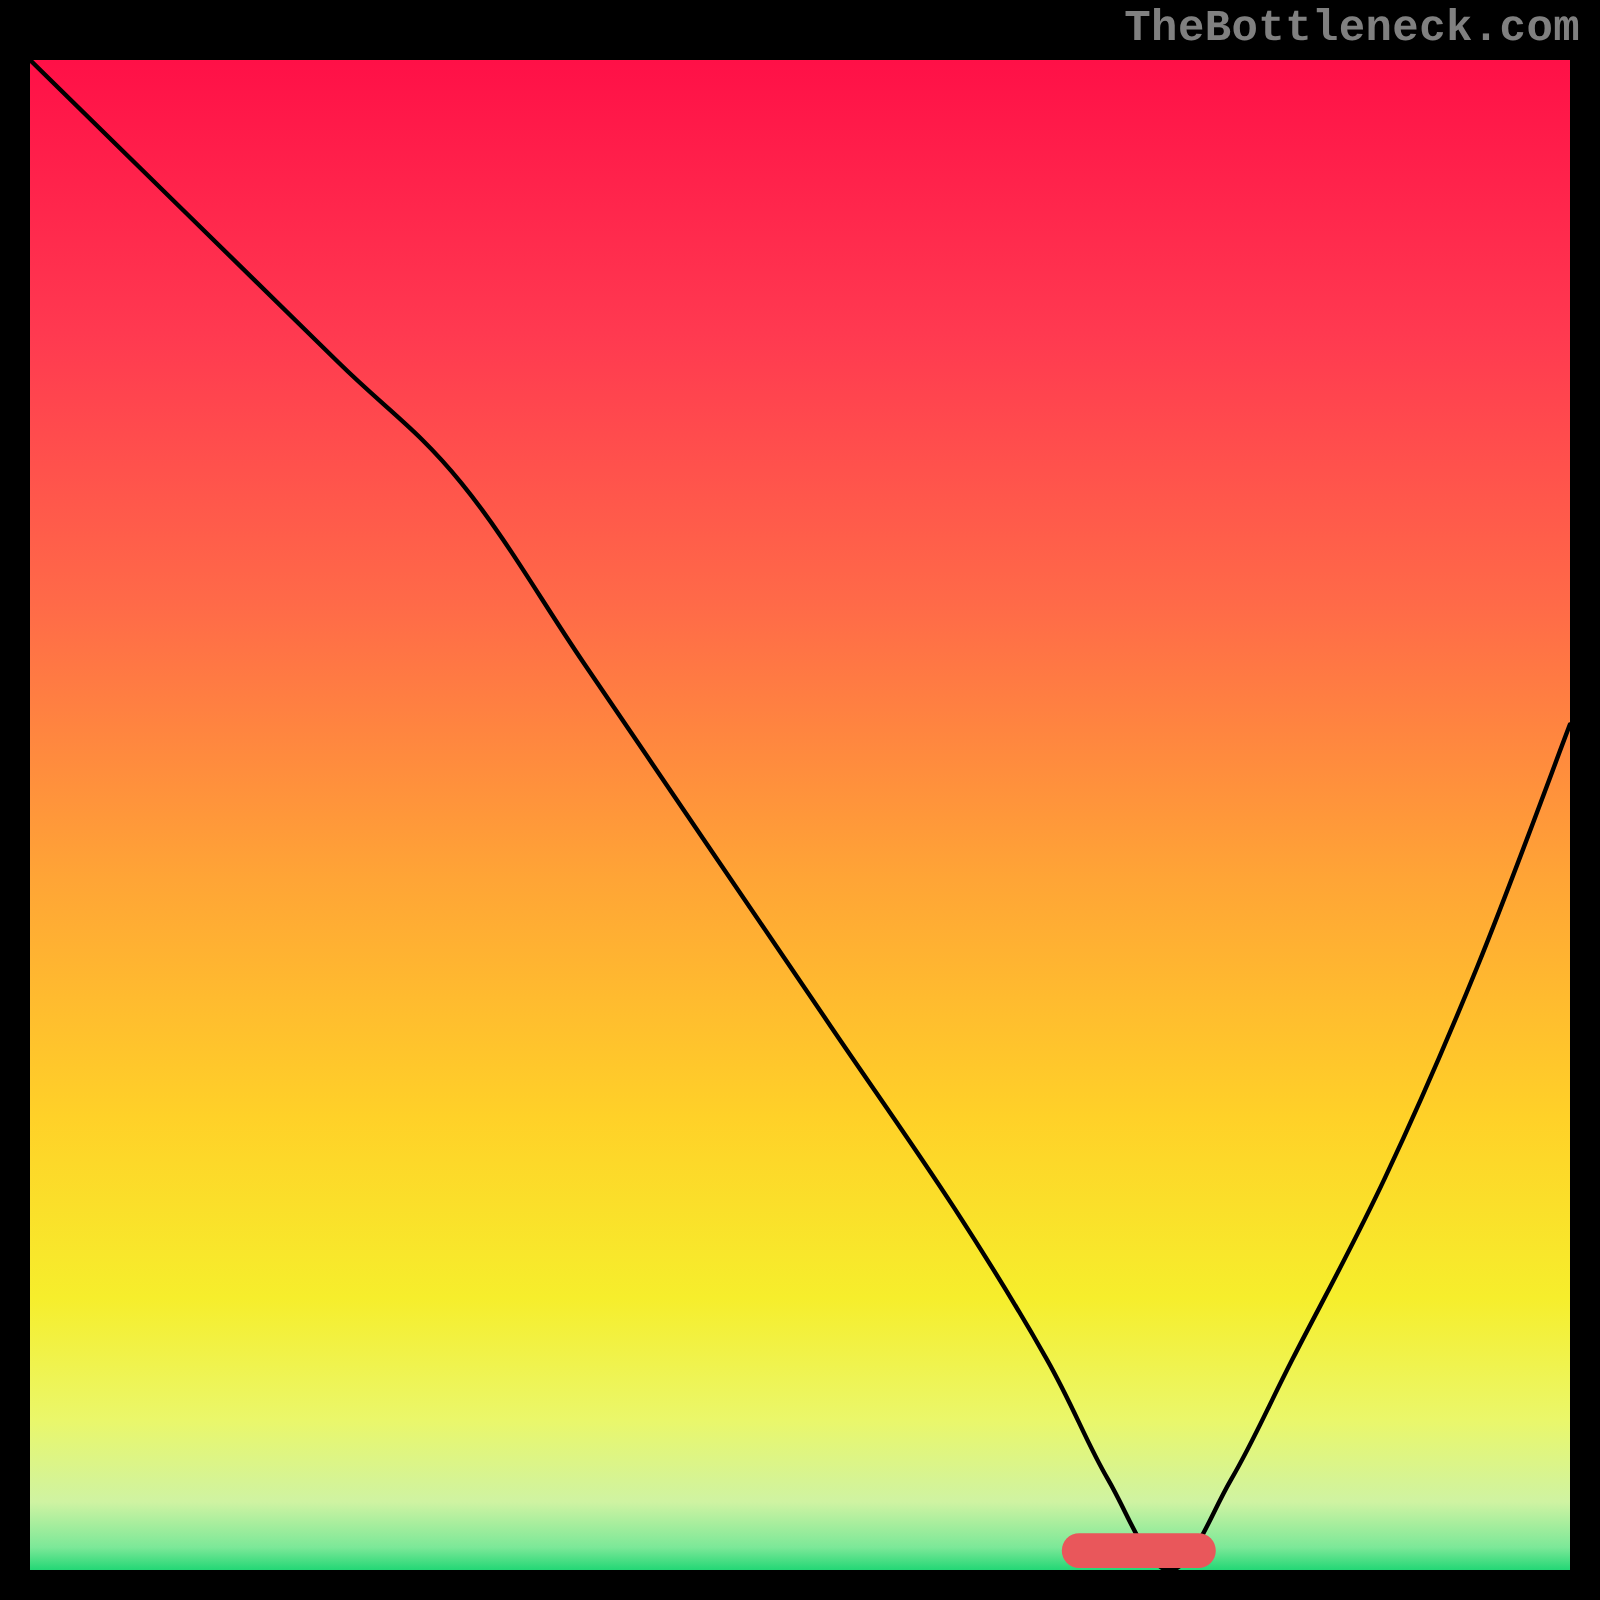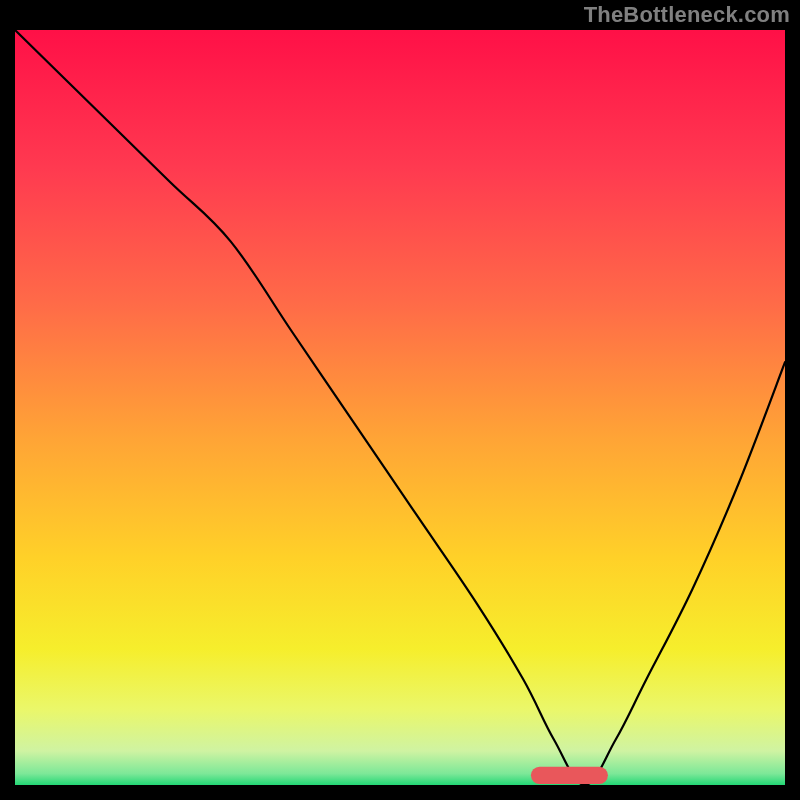--- a/index.html
+++ b/index.html
@@ -9,20 +9,21 @@
     height: 800px;
     background: #000;
     overflow: hidden;
     font-family: Arial, Helvetica, sans-serif;
   }
   .frame {
     position: relative;
     width: 800px;
     height: 800px;
     background: #000;
+    font-family: Liberation Mono, monospace;
   }
   .watermark {
     position: absolute;
     top: 2px;
     right: 10px;
     color: #808080;
     font-size: 22px;
     font-weight: 600;
     letter-spacing: 0.2px;
     user-select: none;

